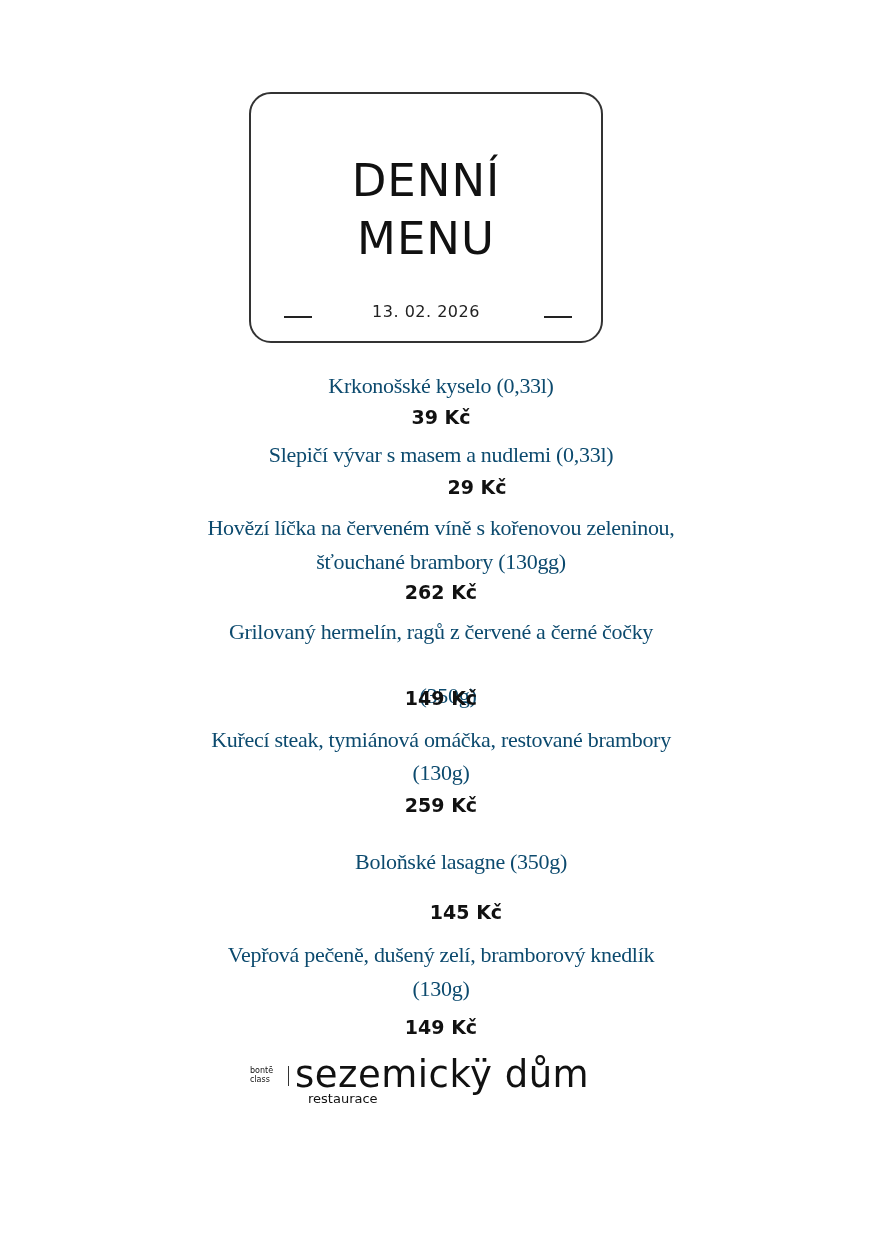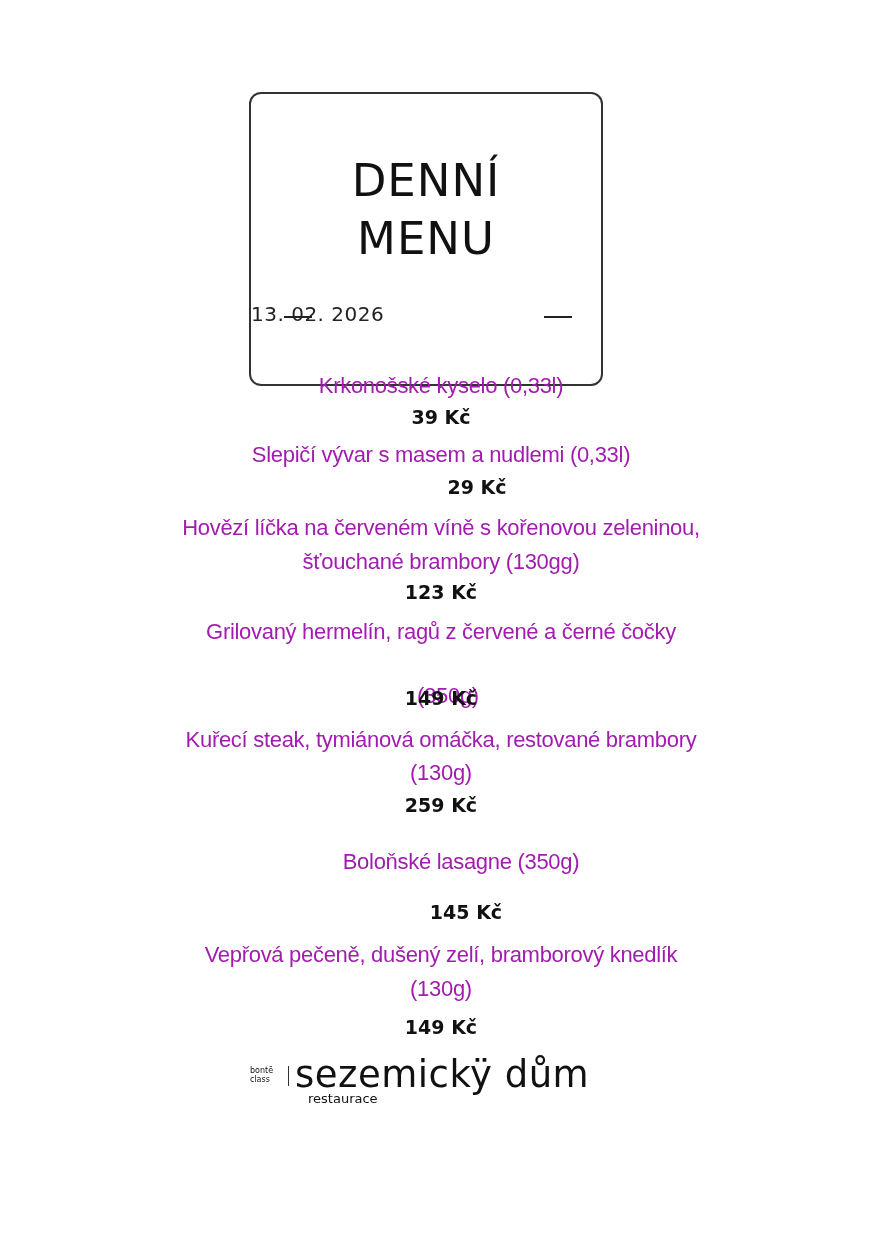--- a/index.html
+++ b/index.html
@@ -13,23 +13,23 @@
       position: relative;
       overflow: hidden;
       font-family: "DejaVu Sans", sans-serif;
       color: #111111;
     }
     .header-box {
       position: absolute;
       left: 249px;
       top: 92px;
       width: 354px;
-      height: 294px;
+      height: 251px;
       border: 2px solid #333333;
-      border-radius: 12px;
+      border-radius: 22px;
       box-sizing: border-box;
     }
     .title-line {
       position: absolute;
       left: 0;
       width: 100%;
       text-align: center;
       font-family: "DejaVu Sans", sans-serif;
       font-size: 45px;
       font-weight: normal;
@@ -37,23 +37,23 @@
       color: #111111;
       line-height: 1;
     }
     .title-1 { top: 64px; }
     .title-2 { top: 122px; }
     .date {
       position: absolute;
       left: 0;
       width: 100%;
       top: 208px;
-      text-align: left;
+      text-align: center;
       font-family: "DejaVu Sans", sans-serif;
-      font-size: 20px;
+      font-size: 16px;
       color: #222222;
       letter-spacing: 0.5px;
     }
     .dash {
       position: absolute;
       top: 222px;
       width: 28px;
       height: 2px;
       background: #222222;
     }
@@ -62,24 +62,24 @@
 
     .line {
       position: absolute;
       left: 0;
       width: 882px;
       text-align: center;
       white-space: nowrap;
       line-height: 1;
     }
     .name {
-      font-family: Liberation Sans, sans-serif;
+      font-family: Liberation Serif, serif;
       font-size: 22px;
       font-weight: normal;
-      color: #a21caf;
+      color: #0c4a6e;
       letter-spacing: -0.3px;
     }
     .price {
       font-family: "DejaVu Sans", sans-serif;
       font-size: 19px;
       font-weight: bold;
       color: #111111;
     }
 
     .logo {
@@ -144,21 +144,21 @@
 <div>
 
   <div class="line name" style="top:375px;">Krkonošské kyselo (0,33l)</div>
   <div class="line price" style="top:408px;">39 Kč</div>
 
   <div class="line name" style="top:444px;">Slepičí vývar s masem a nudlemi (0,33l)</div>
   <div class="line price" style="top:478px;margin-left:36px;">29 Kč</div>
 
   <div class="line name" style="top:517px;">Hovězí líčka na červeném víně s kořenovou zeleninou,</div>
   <div class="line name" style="top:551px;">šťouchané brambory (130gg)</div>
-  <div class="line price" style="top:583px;">123 Kč</div>
+  <div class="line price" style="top:583px;">262 Kč</div>
 
   <div class="line name" style="top:621px;">Grilovaný hermelín, ragů z červené a černé čočky</div>
   <div class="line name" style="top:685px;padding-left:7px;">(350g)</div>
   <div class="line price" style="top:689px;">149 Kč</div>
 
   <div class="line name" style="top:729px;">Kuřecí steak, tymiánová omáčka, restované brambory</div>
   <div class="line name" style="top:762px;">(130g)</div>
   <div class="line price" style="top:796px;">259 Kč</div>
 
   <div class="line name" style="top:851px;padding-left:20px;">Boloňské lasagne (350g)</div>

